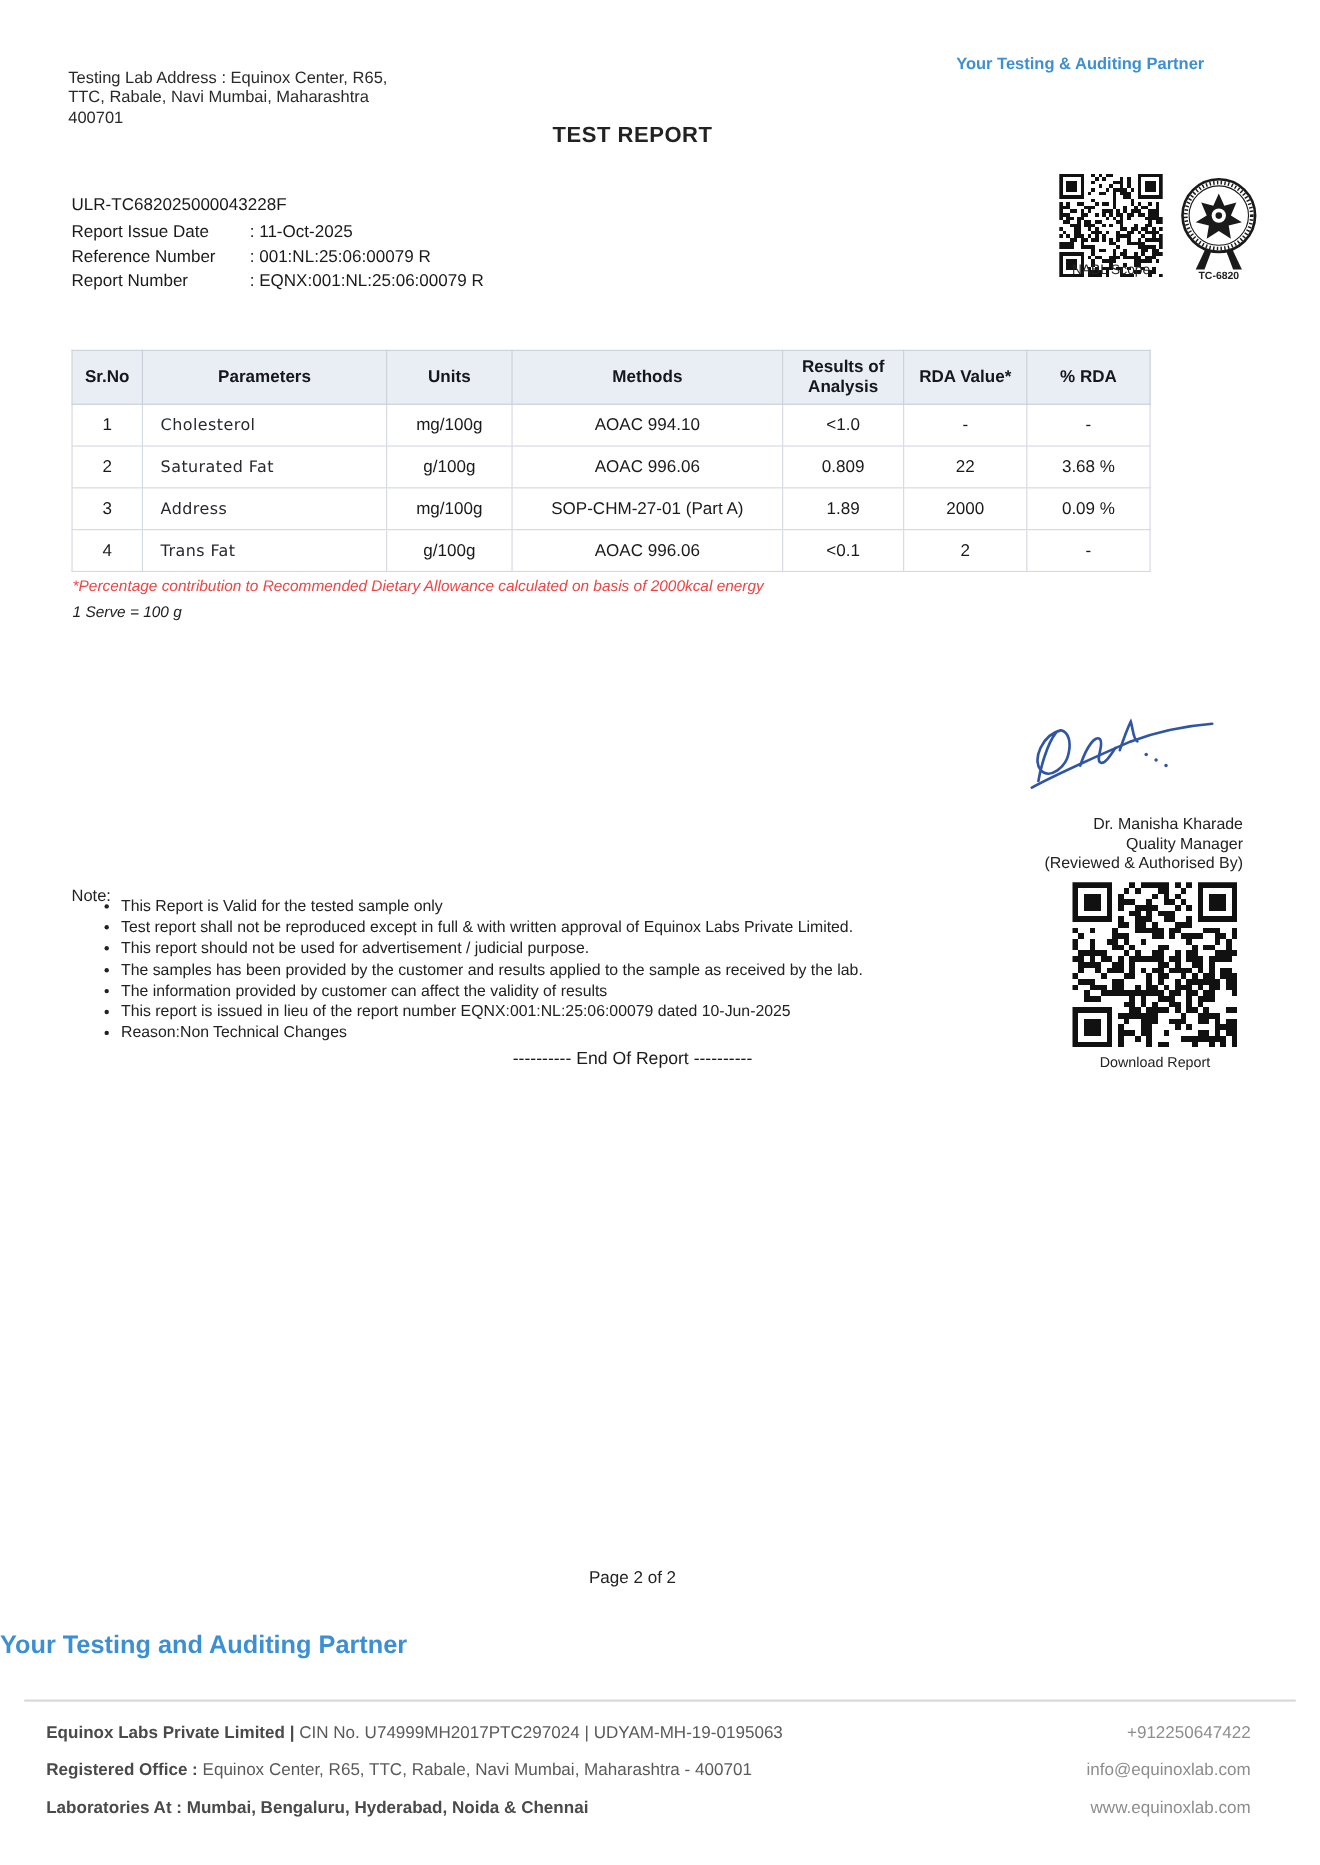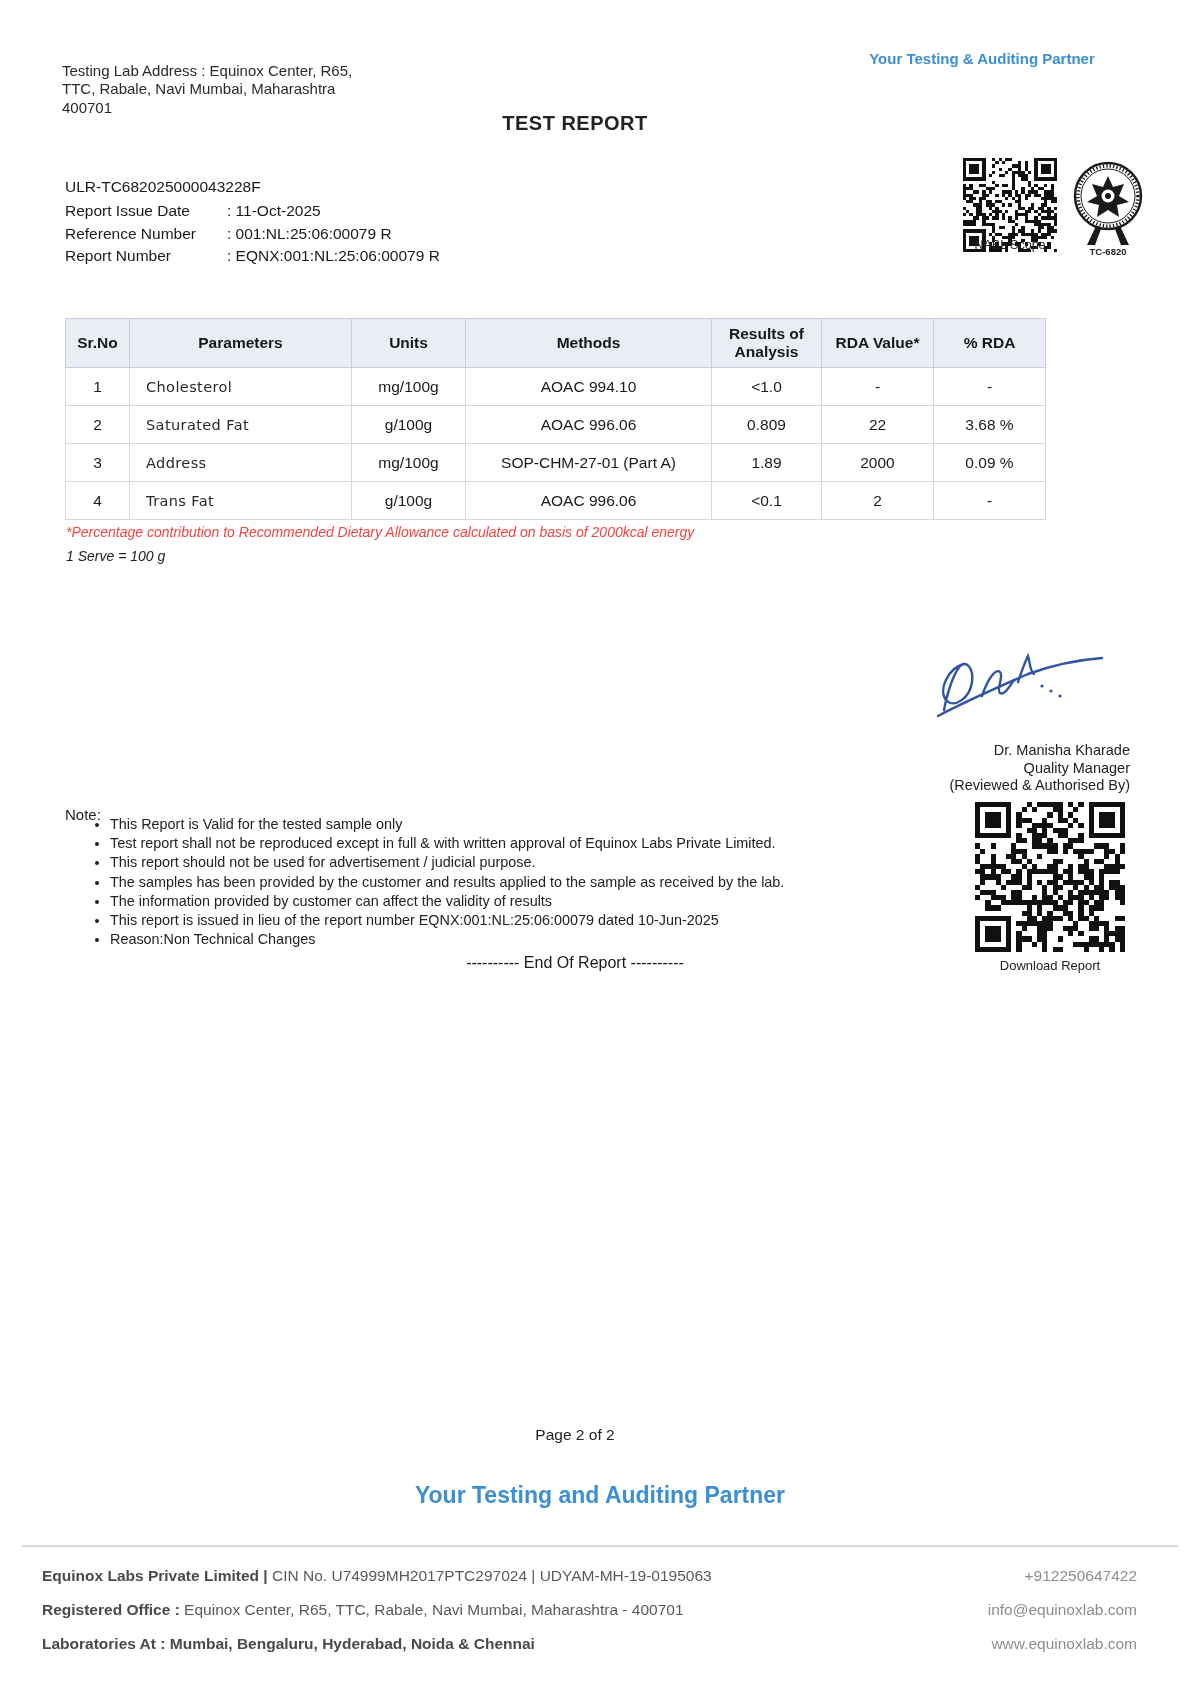--- a/index.html
+++ b/index.html
@@ -65,21 +65,21 @@
   .note-label{position:absolute;left:65px;top:806px;font-size:15px;color:#222;}
   .note-list{position:absolute;left:72px;top:800px;width:700px;margin:16px;padding-left:22px;}
   .note-list li{font-size:14.4px;line-height:1.16;margin-bottom:2.5px;color:#222;}
   
   .download-qr{position:absolute;left:975px;top:802px;width:150px;height:150px;}
   .download-label{position:absolute;left:965px;top:958px;width:170px;text-align:center;font-size:13px;color:#222;}
   
   .end-of-report{position:absolute;left:0;top:954px;width:1150px;text-align:center;font-size:16px;color:#1a1a1a;}
   
   .page-indicator{position:absolute;left:0;top:1426px;width:1150px;text-align:center;font-size:15.5px;color:#222;}
-  .footer-tagline{position:absolute;left:0;top:1482px;width:1200px;text-align:center;font-size:23px;font-weight:bold;color:#3d8fd3;}
+  .footer-tagline{position:absolute;left:0;top:1482px;width:1200px;font-size:23px;font-weight:bold;color:#3d8fd3;}
   .footer-divider{position:absolute;left:22px;top:1545px;width:1156px;border-top:2px solid #d9d9d9;}
   .footer{position:absolute;left:42px;top:1566px;width:1095px;font-size:15.5px;color:#5a5a5a;}
   .footer-row{display:flex;justify-content:space-between;margin-bottom:14.5px;line-height:1.25;}
   .footer-row .b{font-weight:bold;color:#4a4a4a;}
   .footer-right{color:#8d8d8d;white-space:nowrap;margin-left:24px;}
   svg{display:block;}
 </style>
 </head>
 <body>
 

